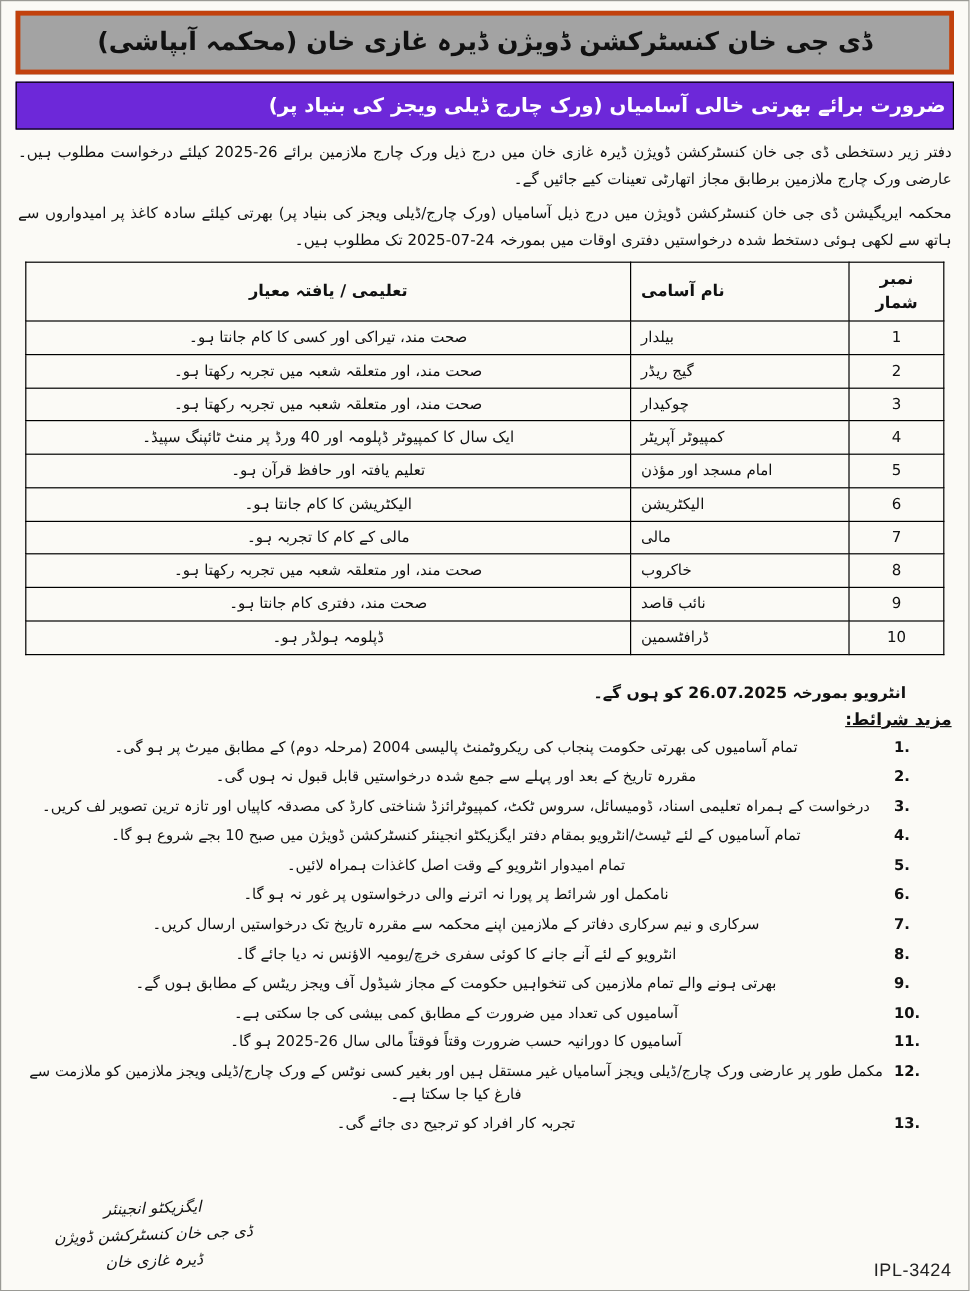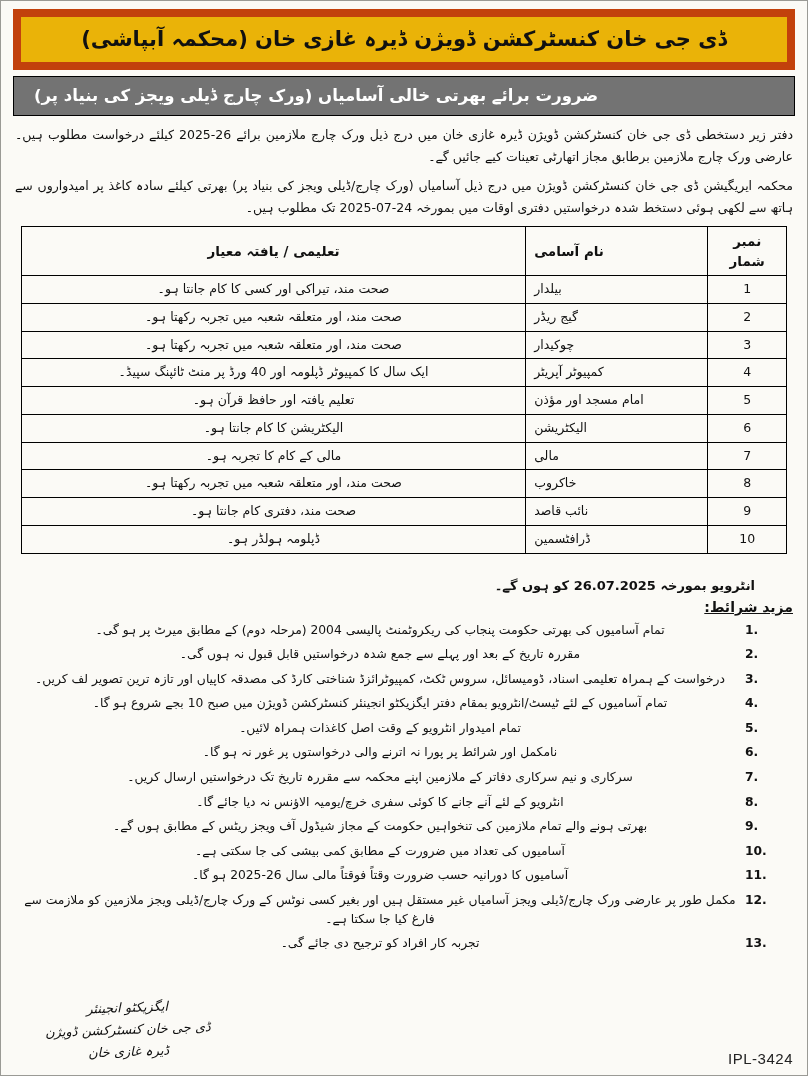--- a/index.html
+++ b/index.html
@@ -5,28 +5,28 @@
   html,body{margin:0;padding:0;background:#d9d9d6;}
   .page{
     width:808px;height:1076px;box-sizing:border-box;
     margin:0 auto;background:#fbfaf6;color:#111;
     border:1px solid #9a9a95;
     padding:8px 12px 6px 12px;
     font-family:"DejaVu Sans",sans-serif;
     direction:rtl;overflow:hidden;position:relative;
   }
   .hdr-box{
-    border:8px solid #c2410c;background:#eab308;
+    border:4px solid #c2410c;background:#a3a3a3;
     text-align:center;font-weight:bold;font-size:21px;
     padding:9px 6px;line-height:1.3;
   }
   .hdr-bar{
-    margin-top:6px;background:#737373;color:#fff;
-    border:1px solid #000;text-align:left;
-    font-weight:bold;font-size:16.5px;padding:8px 20px;line-height:1.3;
+    margin-top:6px;background:#6d28d9;color:#fff;
+    border:1px solid #000;text-align:right;
+    font-weight:bold;font-size:16.5px;padding:8px 6px;line-height:1.3;
   }
   .intro{font-size:12.5px;line-height:1.8;text-align:justify;margin:8px 2px 4px 2px;}
   .intro p{margin:0 0 6px 0;}
   table.jobs{
     width:98%;margin:6px auto 24px auto;border-collapse:collapse;direction:rtl;
   }
   table.jobs th,table.jobs td{
     border:1.6px solid #000;padding:4px 8px;font-size:12.5px;line-height:1.5;
     vertical-align:middle;background:#fbfaf6;
   }

